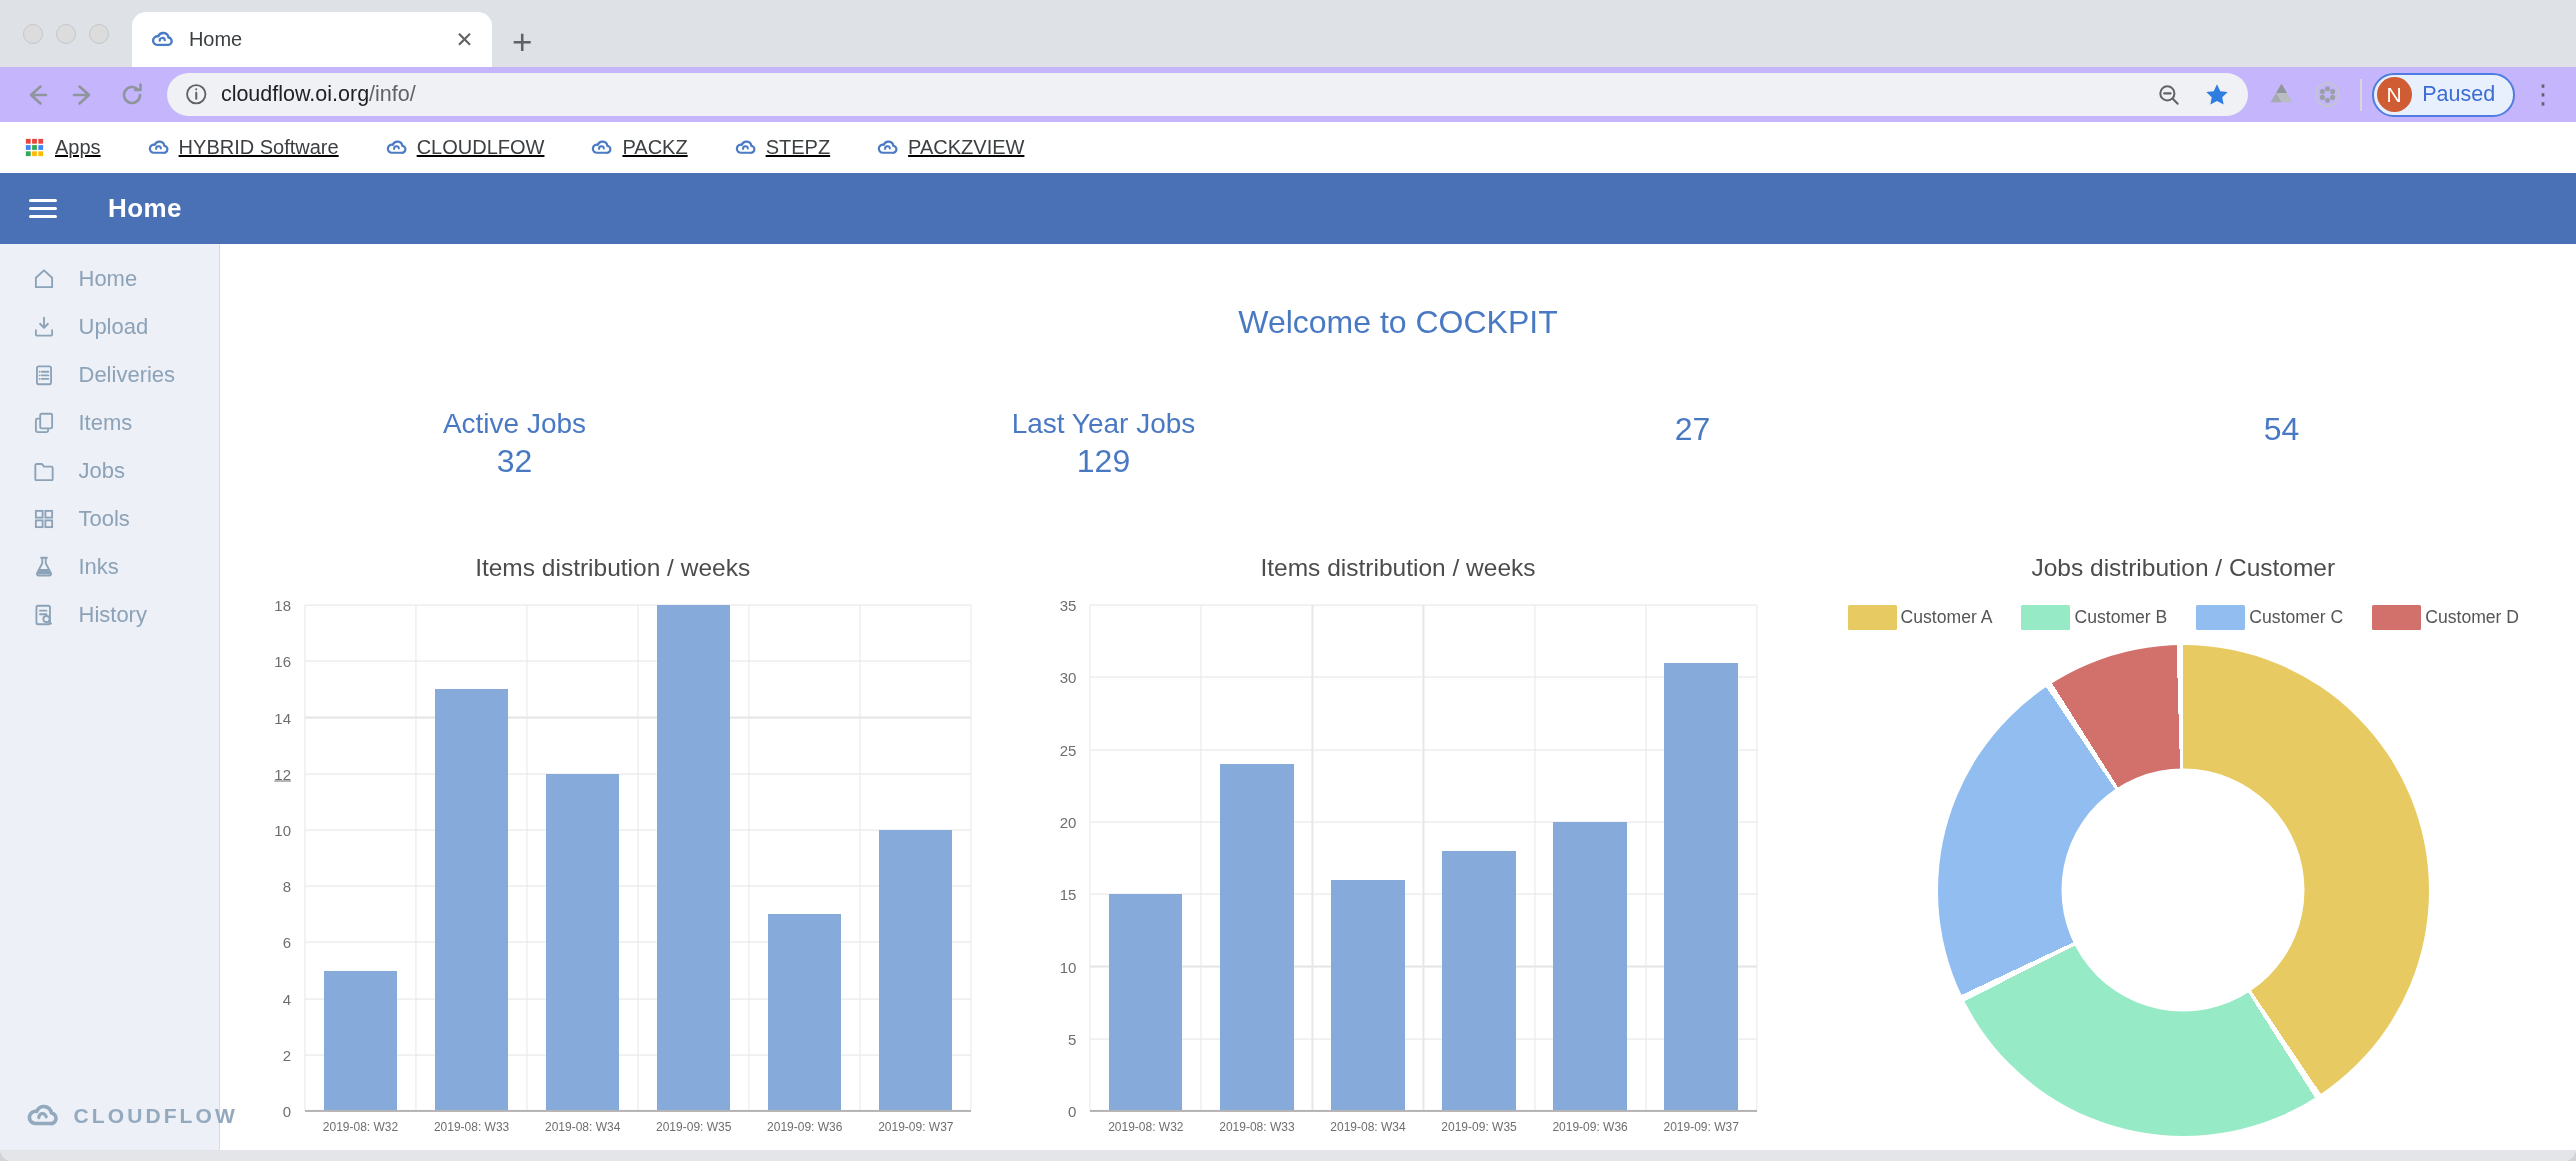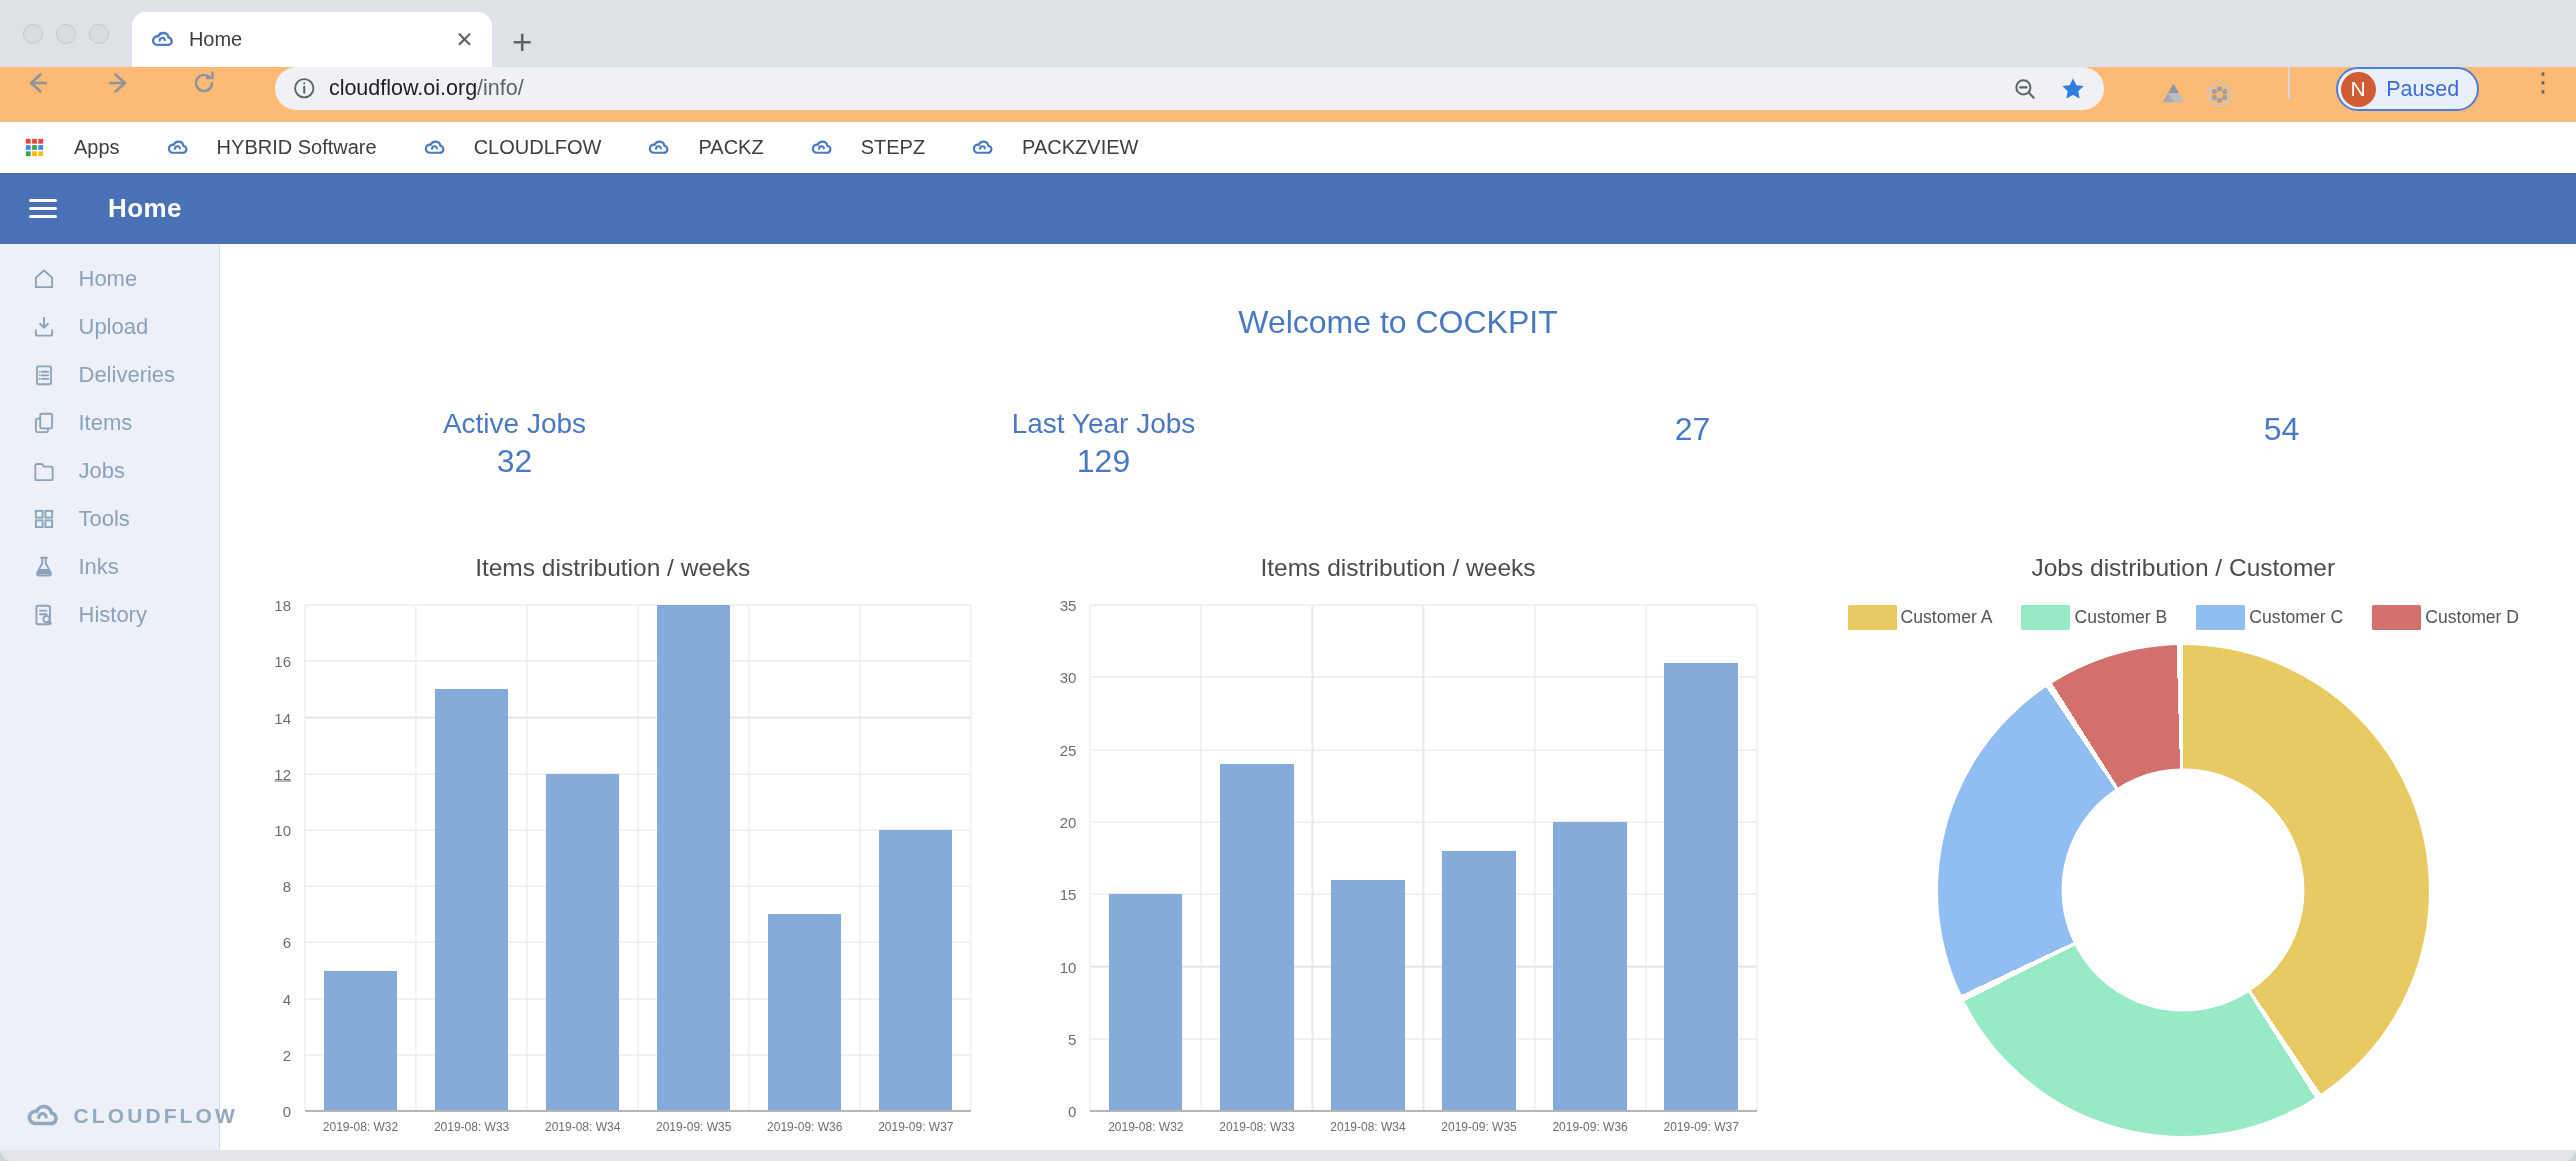--- a/index.html
+++ b/index.html
@@ -12,40 +12,40 @@
   .tabstrip { height:67px; background:#dee1e6; display:flex; align-items:flex-end; }
   .traffic { display:flex; gap:13px; align-items:center; height:100%; padding:0 23px 0 23px; }
   .tl { width:20px; height:20px; border-radius:50%; background:#dcdcdc; border:0.8px solid #c3c6ca; }
   .tab { width:360px; height:55px; background:#fff; border-radius:14px 14px 0 0;
          display:flex; align-items:center; padding:0 18.4px; }
   .tab-title { font-size:20px; color:#3c4043; margin-left:14px; }
   .tab-close { margin-left:auto; font-size:21.5px; color:#5f6368; cursor:default; }
   .newtab { font-size:35px; color:#5f6368; font-weight:300; margin:0 0 7.7px 20px; line-height:35px; }
 
   
-  .toolbar { height:55px; background:#fdba74; display:flex; padding:0 20px;gap:36px; }
+  .toolbar { height:55px; background:#c4b5fd; display:flex; align-items:center; padding:0 20px; }
   .nav-ic { width:31px; height:31px; display:flex; align-items:center; justify-content:center; margin-right:17px; }
   .omnibox { flex:1; height:43px; background:#eff1f4; border-radius:21.5px; display:flex;
              align-items:center; padding:0 17px; margin:0 10.7px 0 3.1px; }
   .url { font-size:21.5px; margin-left:12.3px; }
   .url .host { color:#202124; }
   .url .path { color:#5f6368; }
   .omni-right { margin-left:auto; display:flex; align-items:center; gap:21.5px; }
   .ext { display:flex; align-items:center; gap:17px; margin:0 7.7px; }
   .tb-divider { width:1.5px; height:32px; background:#d4d7dc; margin:0 10.7px; }
   .profile { height:44px; border:2.3px solid #4f7ce0; background:#e9f0fd; border-radius:23px;
              display:flex; align-items:center; padding:2.3px; }
   .avatar { width:35px; height:35px; border-radius:50%; background:#d05c33; color:#fff;
             display:flex; align-items:center; justify-content:center; font-size:21px; }
   .paused { font-size:21.5px; color:#3c6cd6; margin:0 15.3px 0 10.7px; }
   .kebab { font-size:26px; color:#5f6368; margin-left:15.3px; letter-spacing:0; }
 
   
   .bookmarks { height:51px; background:#fff; display:flex; align-items:center; padding:0 23px; gap:46px; }
-  .bm { display:flex; align-items:center; gap:28px; }
+  .bm { display:flex; align-items:center; gap:9px;text-decoration:underline; }
   .bm-label { font-size:20px; color:#3c4043; white-space:nowrap; }
 
   
   .appbar { height:71px; background:#4a70b5; display:flex; align-items:center; }
   .hamburger { width:28px; display:flex; flex-direction:column; gap:4.6px; margin-left:29px; }
   .hamburger div { height:3.4px; background:#fff; border-radius:1.5px; }
   .appbar-title { color:#fff; font-size:26px; font-weight:700; margin-left:51px; letter-spacing:0.4px; }
 
   
   .content { display:flex; height:906px; }

